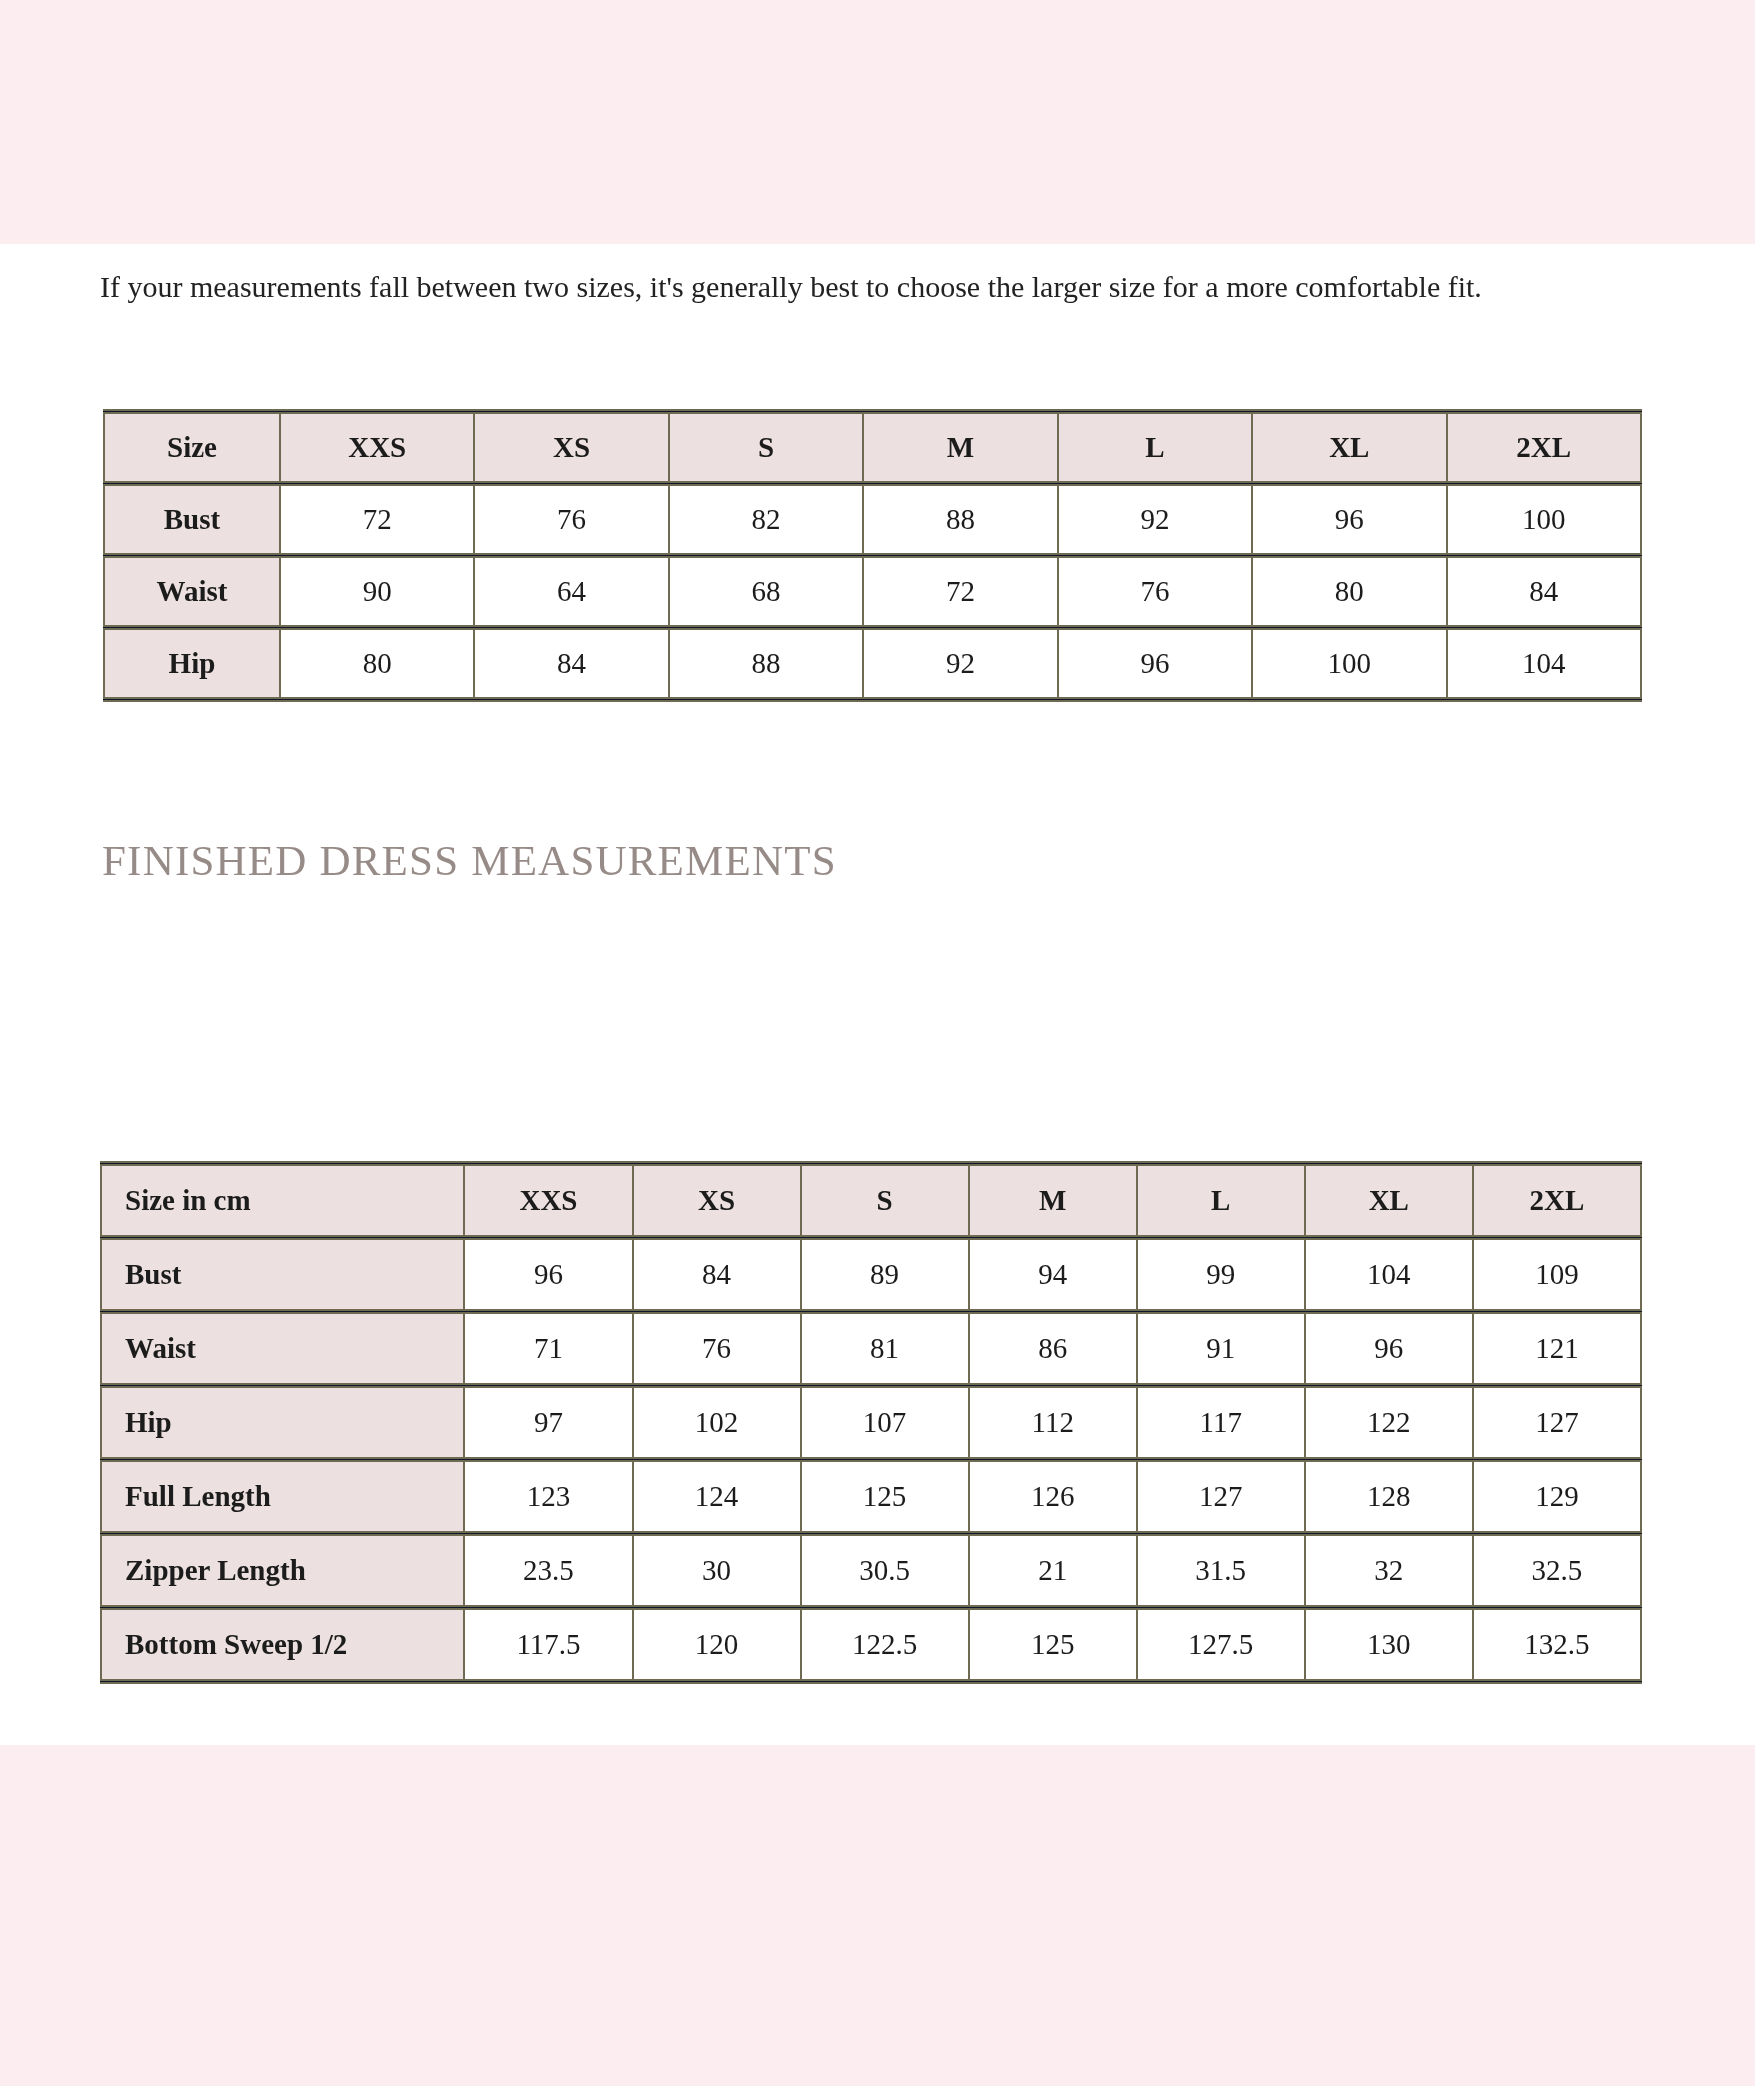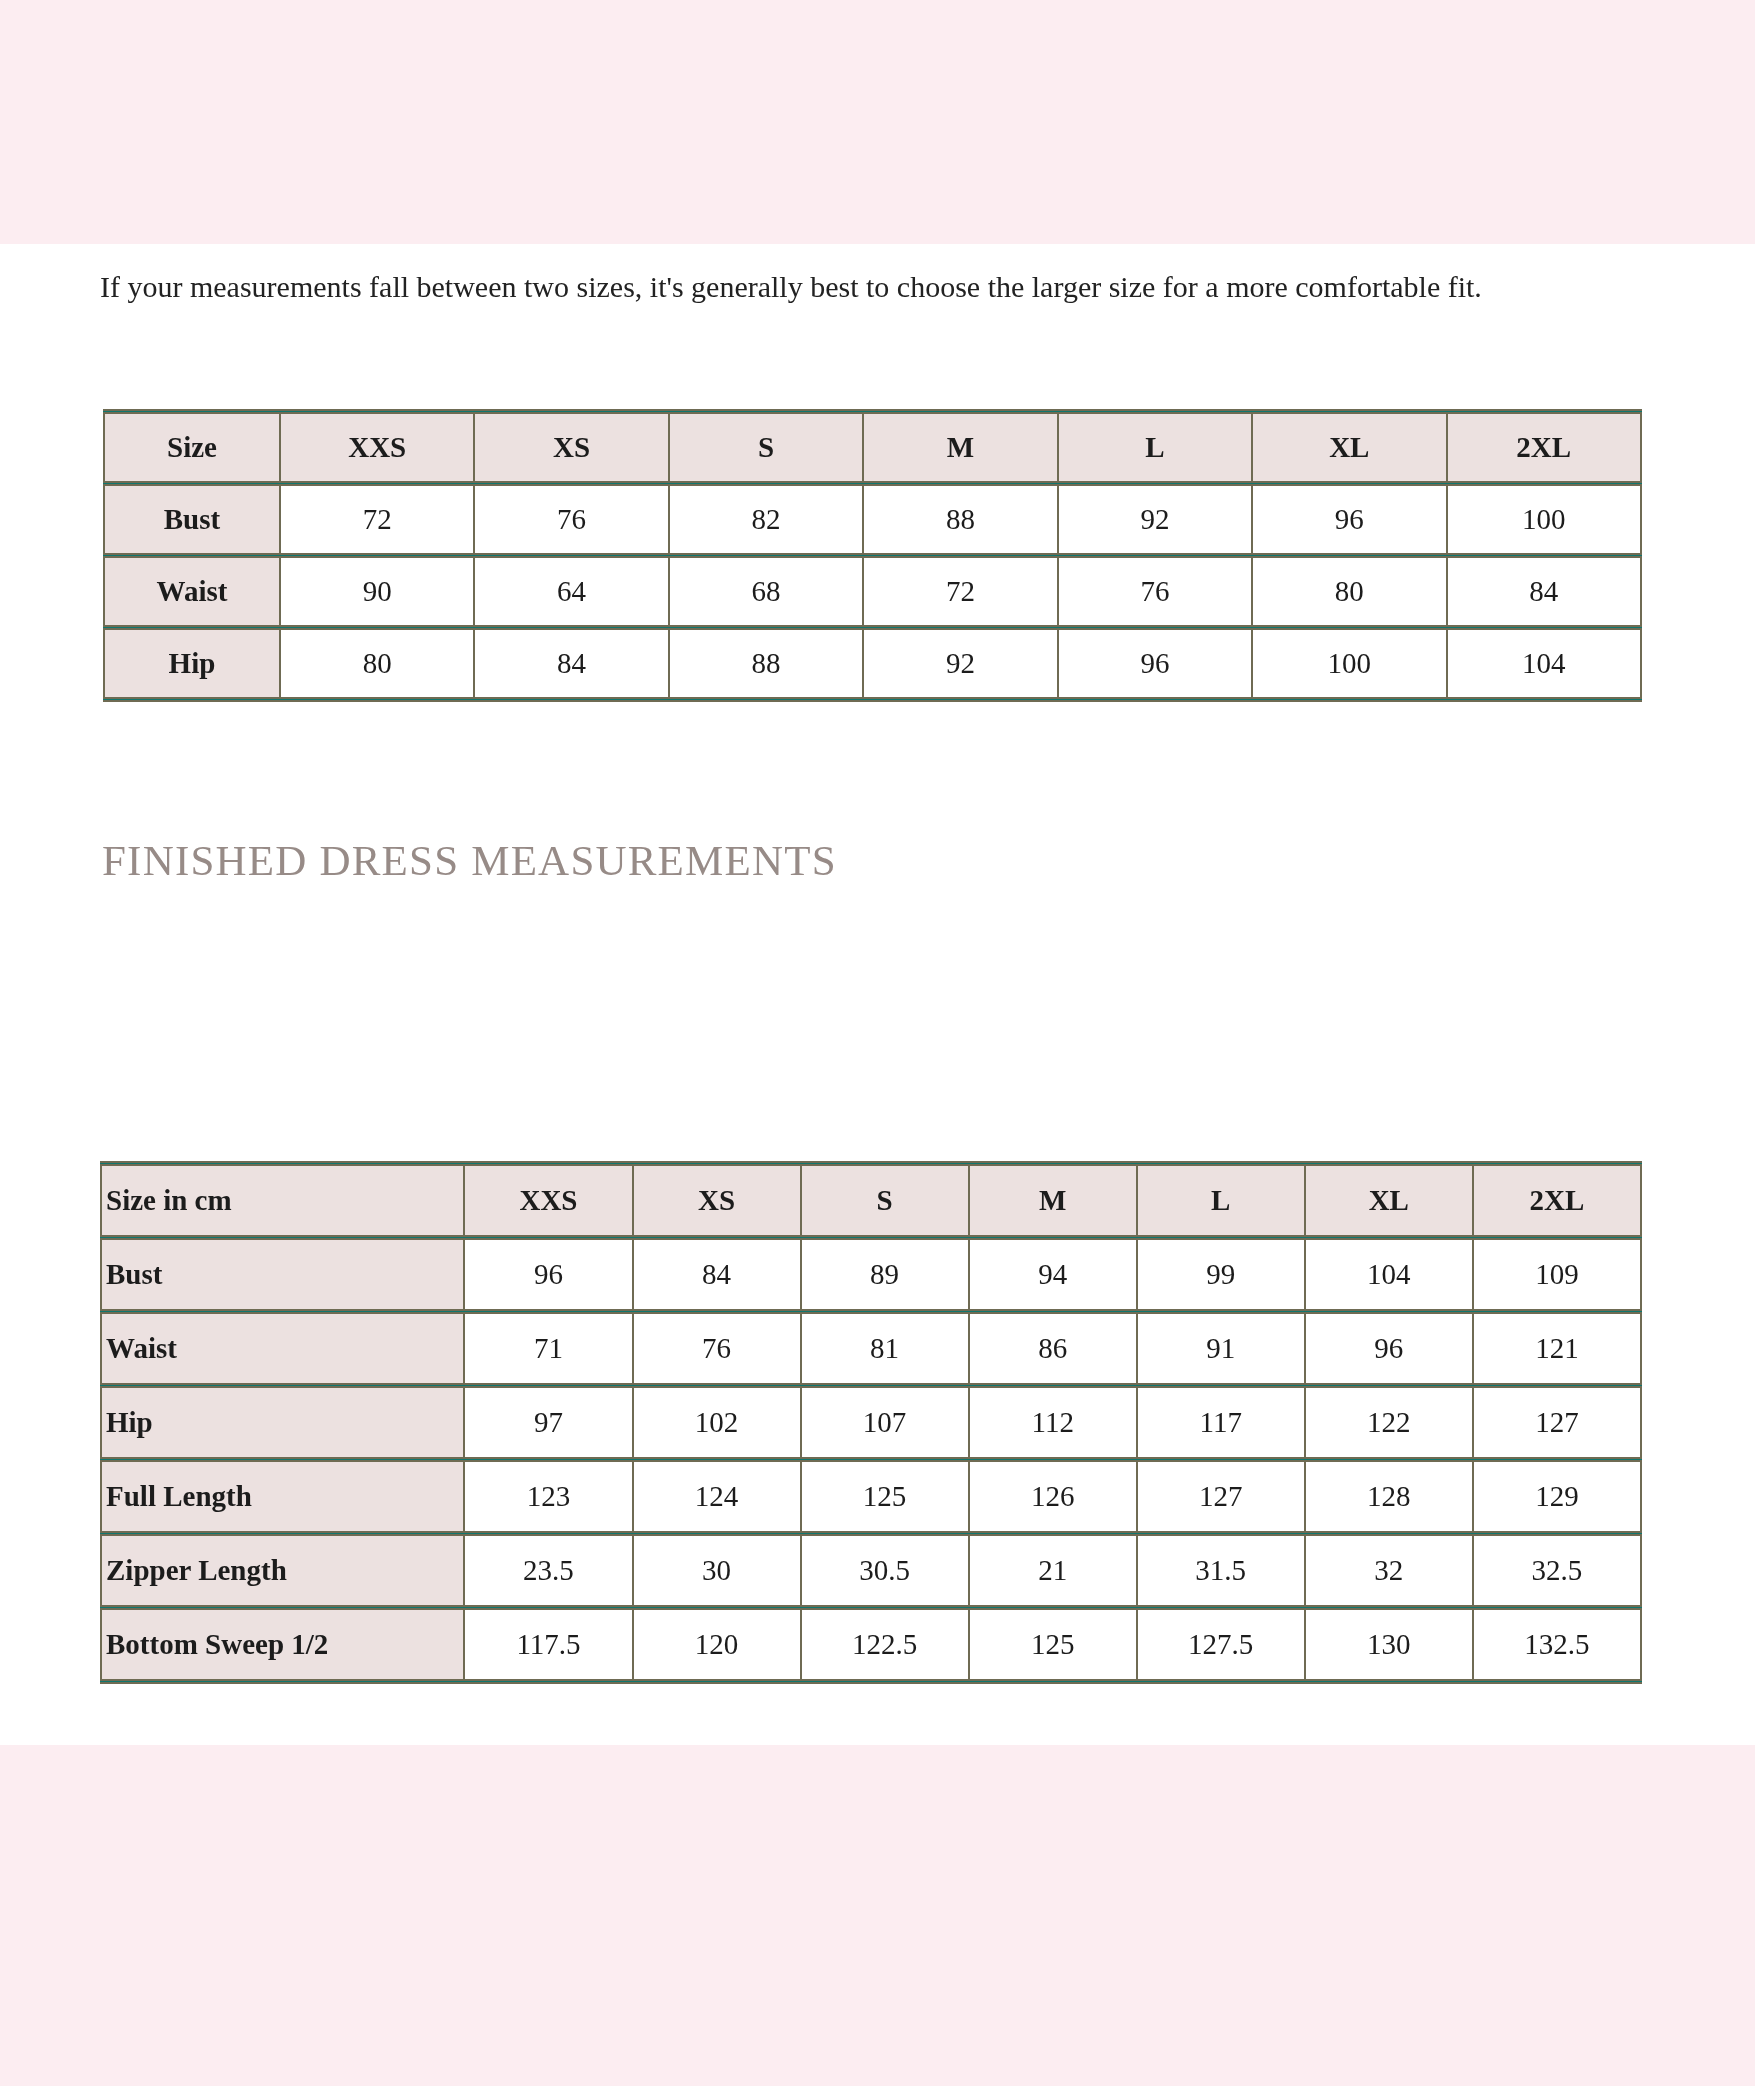--- a/index.html
+++ b/index.html
@@ -48,21 +48,21 @@
     margin: 0;
     font-size: 43px;
     font-weight: 400;
     letter-spacing: 1.2px;
     color: #978b87;
   }
   table {
     position: absolute;
     border-collapse: collapse;
     table-layout: fixed;
-    background: #0f766e;
+    background: #0f172a;
   }
   .t1 { left: 103px; top: 165px; width: 1539px; }
   .t2 { left: 100px; top: 917px; width: 1542px; }
   th, td {
     border-left: 2.4px solid #6f6b53;
     border-right: 2.4px solid #6f6b53;
     border-top: 5.5px double #6f6b53;
     border-bottom: 5.5px double #6f6b53;
     text-align: center;
     vertical-align: middle;
@@ -76,21 +76,21 @@
     font-weight: bold;
     font-size: 29px;
   }
   td {
     background: #ffffff;
     font-weight: normal;
     font-size: 29px;
   }
   .t2 th.rowlabel, .t2 th.corner {
     text-align: left;
-    padding-left: 4px;
+    padding-left: 23px;
   }
 </style>
 </head>
 <body>
 
 <div class="page">
 
   <div class="band top"></div>
 
   <div class="content">

